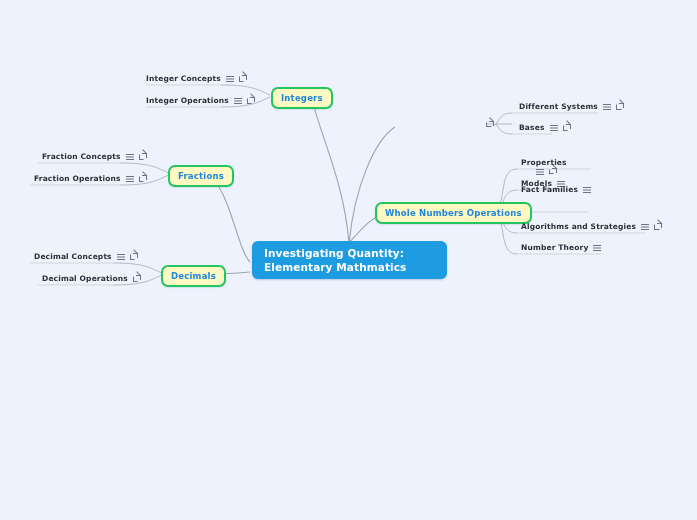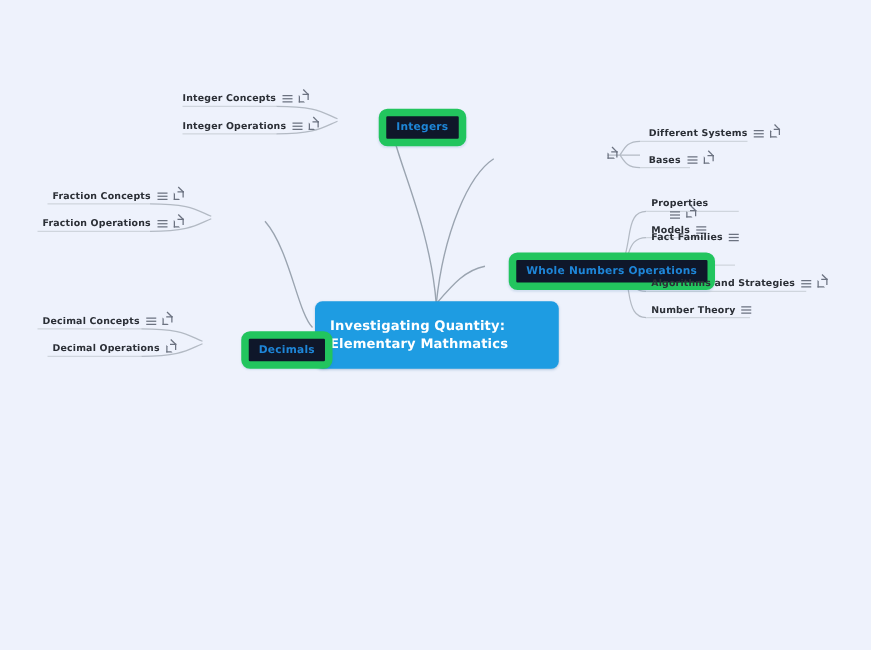--- a/index.html
+++ b/index.html
@@ -48,30 +48,29 @@
     line-height: 14px;
     letter-spacing: .1px;
     padding: 9px 12px;
     justify-content: flex-start;
     text-align: left;
     box-shadow: 0 1px 2px rgba(20,80,140,.25);
   }
   .root-node .root-line { display: block; }
 
   .branch-node {
-    background: #0f172a;
-    border: 6px solid #22c55e;
+    background: #fef9c3;
+    border: 2px solid #22c55e;
     border-radius: 7px;
     color: #1e86d8;
     font-size: 8.5px;
     font-weight: bold;
     letter-spacing: .2px;
     padding: 4px 8px;
     box-shadow: 0 1px 1.5px rgba(40,100,160,.13);
-    margin-left: 32px;
   }
 
   .leaf-node {
     position: absolute;
     display: flex;
     align-items: center;
     white-space: nowrap;
     font-size: 7.5px;
     font-weight: bold;
     color: #2b2f36;
@@ -191,39 +190,42 @@
       <path d="M38,163 L120,163" stroke="#cfd5dd"></path>
       <path d="M30,185 L120,185" stroke="#cfd5dd"></path>
 
       <path d="M113,263 C145,263 150,268 162,273"></path>
       <path d="M113,285 C145,285 150,280 162,275"></path>
       <path d="M30,263 L113,263" stroke="#cfd5dd"></path>
       <path d="M38,285 L113,285" stroke="#cfd5dd"></path>
     </g>
   </svg>
 
-  <div class="node root-node" style="left:252px; top:241px; width:195px; height:54px;">
+  <div class="node root-node" style="left:252px; top:241px; width:195px; height:38px;">
     <div>
       <span class="root-line">Investigating Quantity:</span>
       <span class="root-line">Elementary Mathmatics</span>
     </div>
   </div>
 
   <div class="node branch-node" style="left:271px; top:87px;">
     <span>Integers</span>
   </div>
 
   <span class="ico ico-link node-side-icon" style="left:486px; top:120px;">
       <i class="diag"></i>
     </span>
 
   <div class="node branch-node" style="left:375px; top:202px;">
     <span>Whole Numbers Operations</span>
   </div>
 
+  <div class="node branch-node" style="left:168px; top:165px;">
+    <span>Fractions</span>
+  </div>
 
   <div class="node branch-node" style="left:161px; top:265px;">
     <span>Decimals</span>
   </div>
 
   <div class="leaf-node" style="left:146px; top:74px;">
     <span class="leaf-label">Integer Concepts</span>
     <span class="icons">
       <span class="ico ico-notes"></span>
       <span class="ico ico-link">

